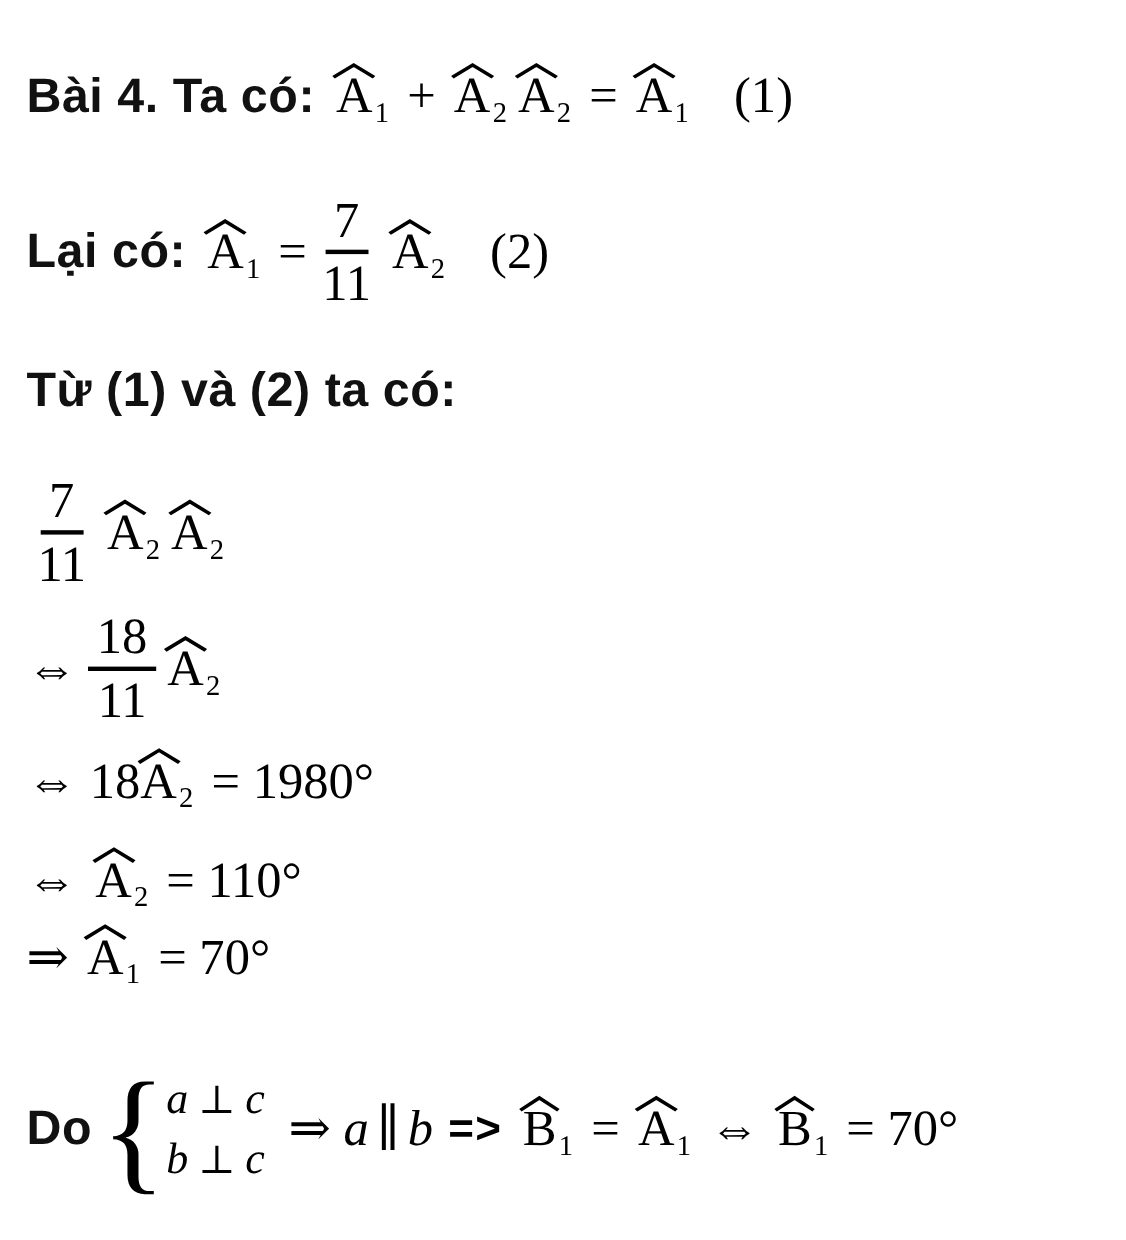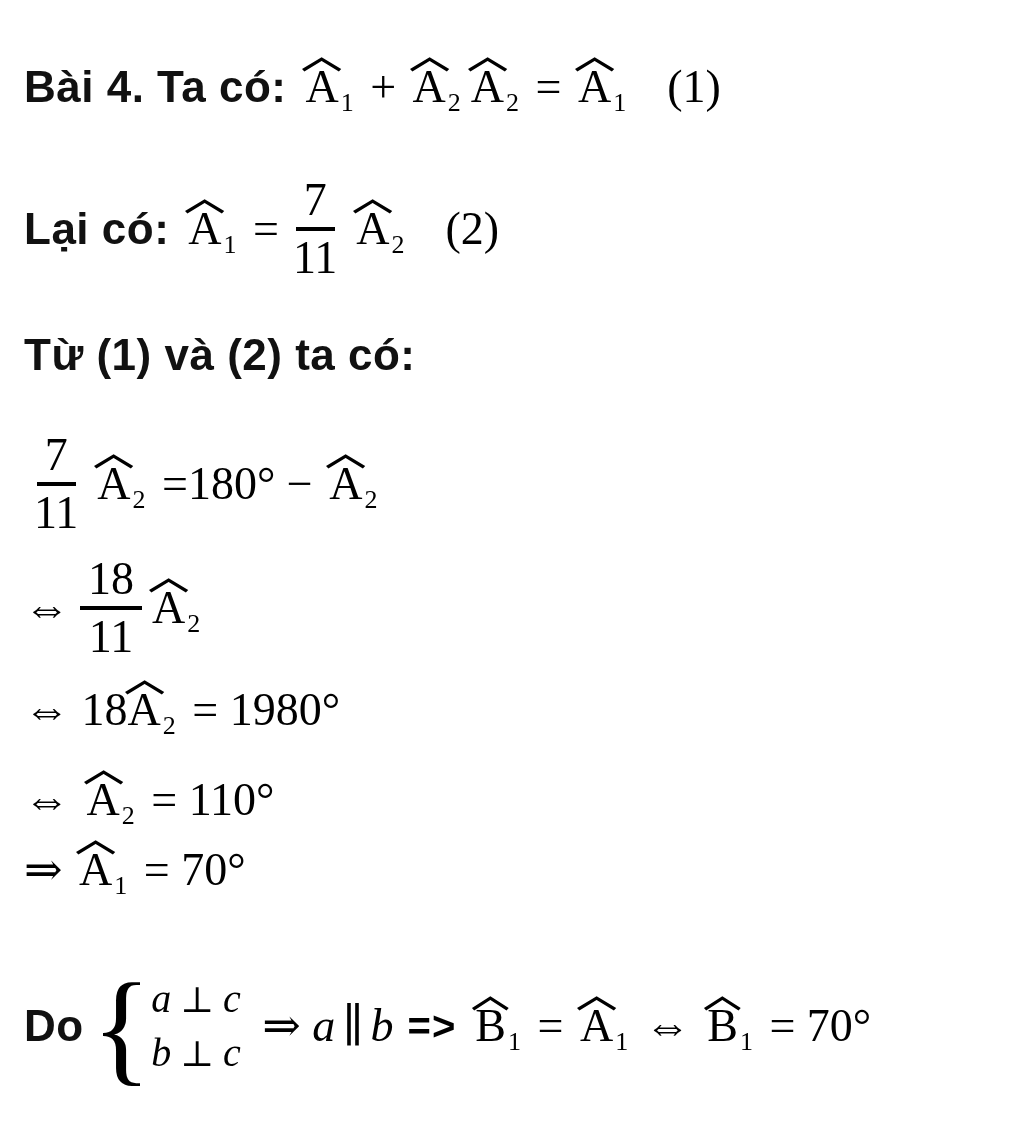--- a/index.html
+++ b/index.html
@@ -91,21 +91,20 @@
 
 <div class="line" style="top:333px;text-align:center;">
   <span class="vn">Từ (1) và (2) ta có:</span>
 </div>
 
 <div class="line center" style="top:431px;left:30px;">
   <span class="frac" style="margin-left:0;"><span class="num">7</span><span class="den">11</span></span>
   <span class="term"><span class="hbase"><svg viewBox="0 0 28 13" preserveAspectRatio="none">
           <path d="M1.5 11.5 L14 1.8 L26.5 11.5"></path>
         </svg><span>A</span></span><span class="msub">2</span></span>
-  <span class="run"> =180° − </span>
   <span class="term"><span class="hbase"><svg viewBox="0 0 28 13" preserveAspectRatio="none">
           <path d="M1.5 11.5 L14 1.8 L26.5 11.5"></path>
         </svg><span>A</span></span><span class="msub">2</span></span>
 </div>
 
 <div class="line center" style="top:555px;">
   <span class="run">⇔</span>
   <span class="frac"><span class="num">18</span><span class="den">11</span></span>
   <span class="term" style="margin-left:0;"><span class="hbase"><svg viewBox="0 0 28 13" preserveAspectRatio="none">
           <path d="M1.5 11.5 L14 1.8 L26.5 11.5"></path>

